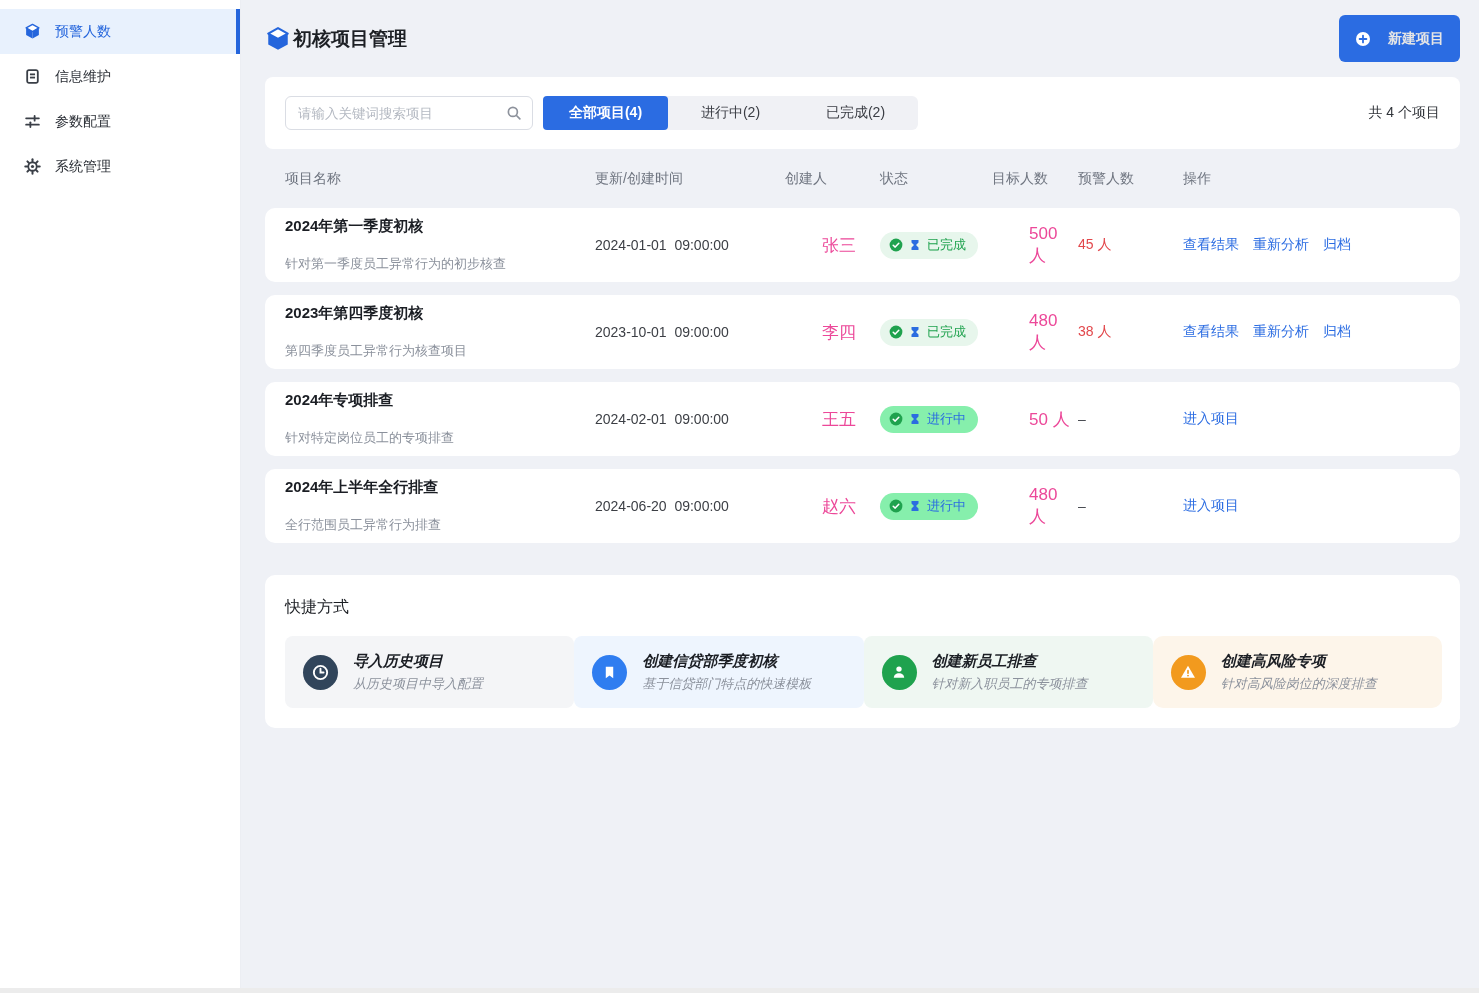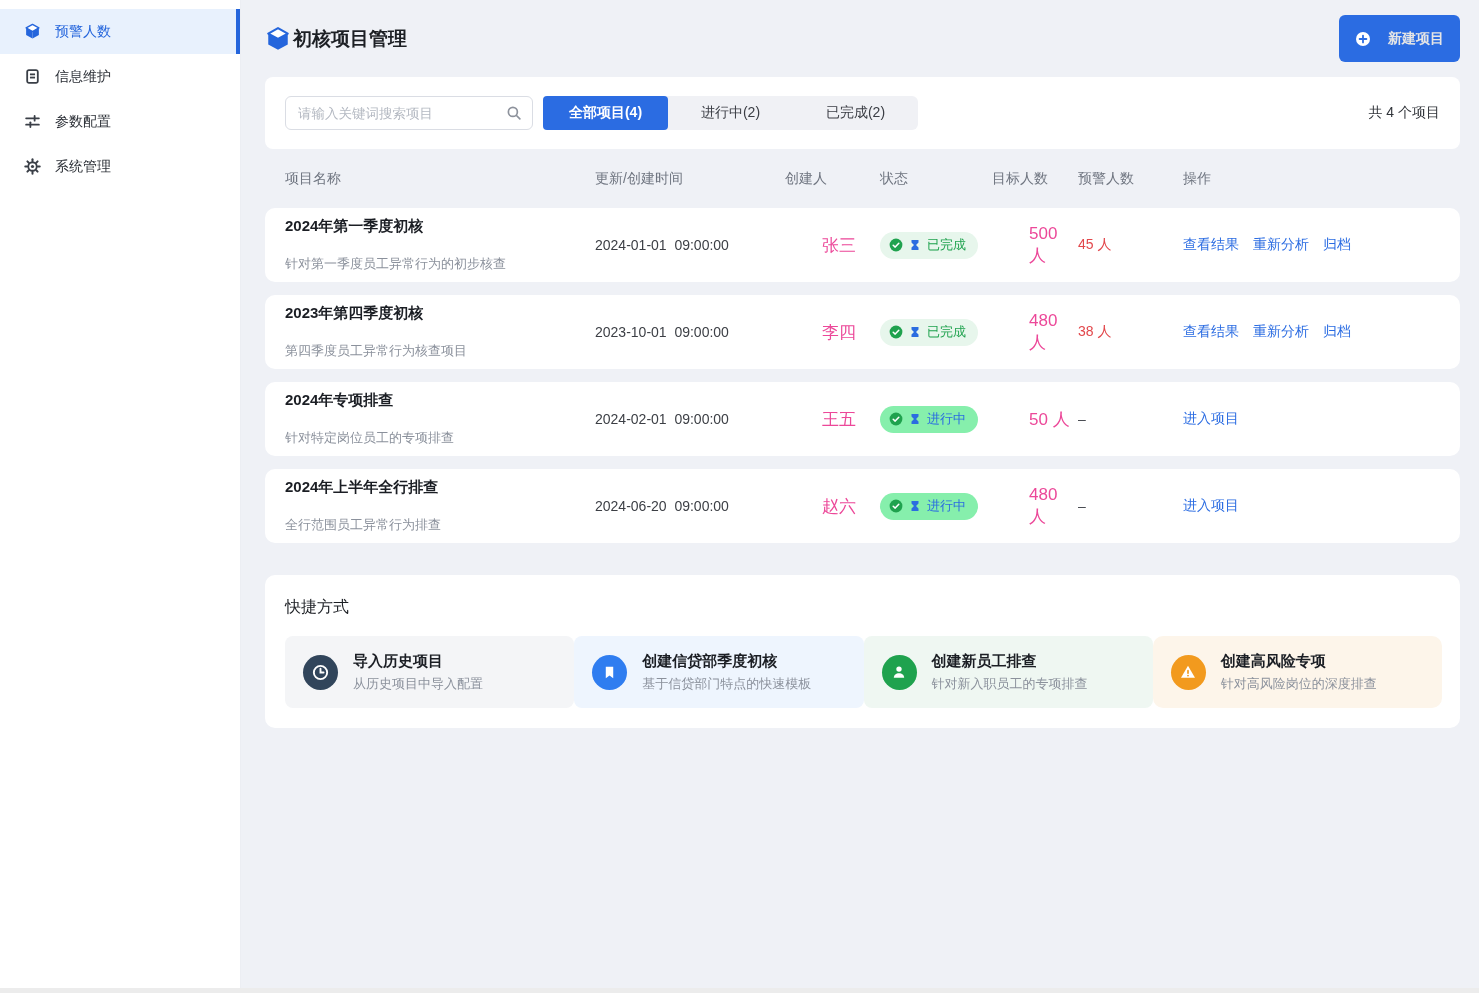--- a/index.html
+++ b/index.html
@@ -90,21 +90,21 @@
   .badge[data-status="done"] .hourglass { display:none; }
   .badge[data-status="progress"] .check { display:none; }
   .cell-actions { display:flex; gap:14px; }
   .cell-actions a { color:#2b6ce2; font-size:14px; text-decoration:none; cursor:pointer; white-space:nowrap; }
   
   .shortcuts {
     margin-top:32px; background:#fff; border-radius:10px;
     padding:22px 18px 20px 20px;
   }
   .sc-title { font-size:16px; font-weight:normal; color:#1c1f24; }
-  .sc-grid { display:grid; grid-template-columns:repeat(4,1fr); margin-top:18px; }
+  .sc-grid { display:grid; grid-template-columns:repeat(4,1fr); margin-top:18px;font-style:italic; }
   .sc-card {
     height:72px; border-radius:8px; display:flex; align-items:center; gap:15px;
     padding:0 18px; cursor:pointer;
   }
   .sc-card[data-variant="dark"]   { background:#f4f5f7; }
   .sc-card[data-variant="blue"]   { background:#eef5fe; }
   .sc-card[data-variant="green"]  { background:#eff7f2; }
   .sc-card[data-variant="orange"] { background:#fdf5ea;border-radius:10px; }
   .icon-circle {
     width:35px; height:35px; border-radius:50%at; border-radius:50%;

